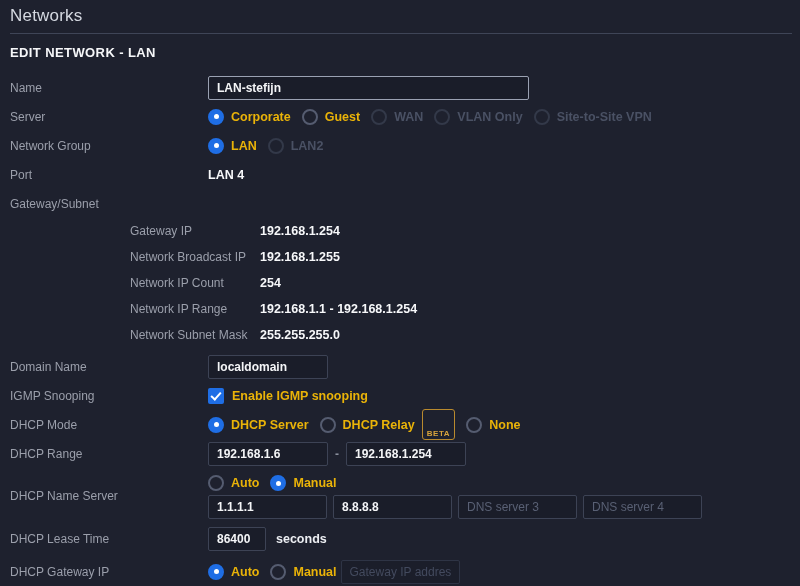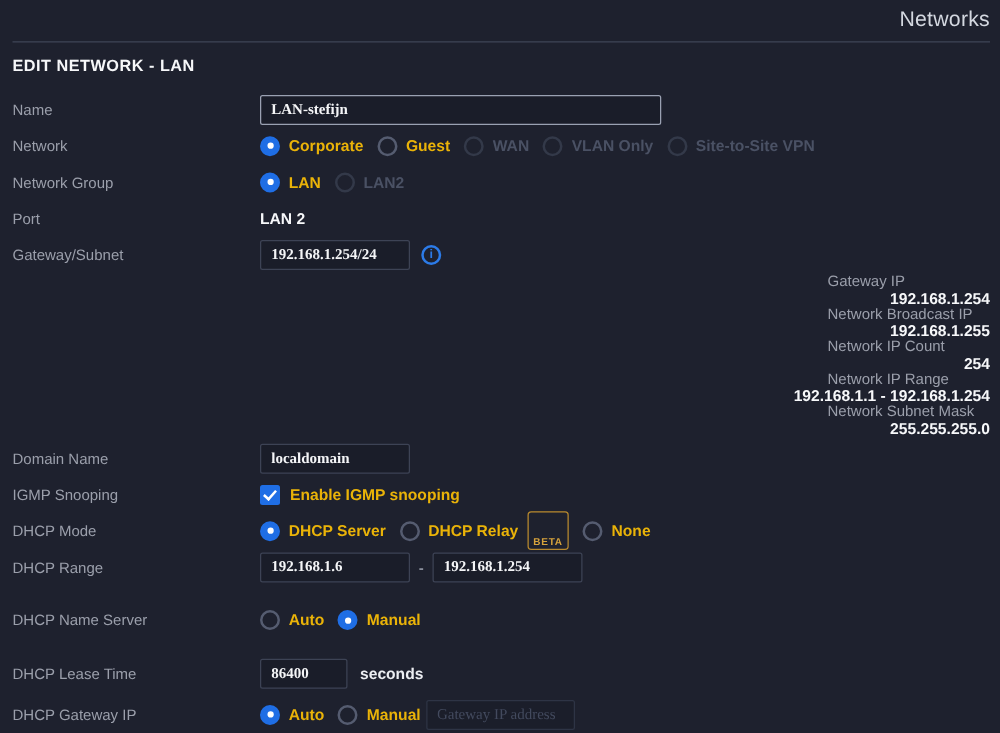--- a/index.html
+++ b/index.html
@@ -7,52 +7,51 @@
   body {
     background: #1e212e;
     font-family: "Liberation Sans", "DejaVu Sans", sans-serif;
     color: #f4f5f7;
   }
   .page { padding: 6px 8px 0 10px; }
 
   .page-title {
     font-size: 17px; font-weight: 400; color: #d4d8e0; line-height: 20px;
     letter-spacing: 0.2px;
-    text-align: right;
   }
   .divider { border: none; border-top: 1px solid #3f4557; margin-top: 7px; }
   .section-title {
     margin-top: 11px; font-size: 13px; font-weight: 700; color: #f6f7f9;
     letter-spacing: 0.4px; line-height: 16px;
   }
 
   .form { margin-top: 12px; }
   .row { display: flex; align-items: center; height: 29px; }
   .row.mt4 { margin-top: 4px; }
   .label-col {
     width: 198px; flex-shrink: 0;
     font-size: 12px; color: #9b9fab; font-weight: 400;
   }
   .content-col { display: flex; align-items: center; }
 
   
   .tinput {
     height: 24px; background: #1a1d29; border: 1px solid #3d4355;
     border-radius: 2px; color: #f4f5f7; font-size: 12px; font-weight: 600;
-    padding: 0 8px; font-family: Liberation Serif, serif;
+    padding: 0 8px; font-family: Liberation Sans, sans-serif;
     outline: none;
   }
   .tinput::placeholder { color: #596074; font-weight: 400; }
   .tinput.focused { border-color: #9aa1b2; }
   .tinput.disabled { border-color: #2e3445; background: #1b1e2a; }
   .tinput.disabled::placeholder { color: #434a5e; }
   .w-name { width: 321px; }
   .w-ip { width: 120px; }
   .w-dns { width: 119px; }
-  .w-lease { width: 70px; }
+  .w-lease { width: 58px; }
 
   
   .opt { display: flex; align-items: center; margin-right: 11px; cursor: pointer; }
   .radio {
     width: 16px; height: 16px; border-radius: 50%;
     border: 2px solid #555c70; margin-right: 7px; flex-shrink: 0;
     position: relative; background: transparent;
   }
   .opt.checked .radio { background: #1f6ee5; border-color: #1f6ee5; }
   .opt.checked .radio::after {
@@ -85,21 +84,21 @@
   }
 
   
   .beta {
     border: 1px solid #b98a2e; color: #d7a33c; border-radius: 3px;
     font-size: 8px; font-weight: 700; letter-spacing: 0.6px;
     padding: 20px 4px 1px; margin-left: 7px; line-height: 1;
   }
 
   
-  .sub-row { display: flex; align-items: flex-end; height: 26px; margin-left: 120px; flex-direction: column; }
+  .sub-row { display: flex; align-items: center; height: 26px; margin-left: 120px; }
   .sub-label { width: 130px; flex-shrink: 0; font-size: 12px; color: #9b9fab; }
   .sub-value { font-size: 12.5px; font-weight: 700; color: #f7f8fa; }
 
   .static-value { font-size: 12.5px; font-weight: 700; color: #f7f8fa; }
   .dash { color: #8a8f9c; margin: 0 7px; font-size: 12px; font-weight: 600; }
   .suffix { margin-left: 10px; font-size: 12.5px; font-weight: 600; color: #eceef2; }
   .gap6 { margin-right: 6px; }
 
   .ns-block { display: flex; flex-direction: column; justify-content: center; }
   .ns-line1 { display: flex; align-items: center; height: 22px; }
@@ -117,21 +116,21 @@
   <div class="form">
 
     <div class="row">
       <div class="label-col">Name</div>
       <div class="content-col">
         <input class="tinput w-name focused" type="text" value="LAN-stefijn" style="">
       </div>
     </div>
 
     <div class="row">
-      <div class="label-col">Network</div>
+      <div class="label-col">Server</div>
       <div class="content-col">
         <div class="opt checked">
           <span class="radio"></span>
           <span class="opt-label">Corporate</span>
         </div>
         <div class="opt">
           <span class="radio"></span>
           <span class="opt-label">Guest</span>
         </div>
         <div class="opt disabled">
@@ -160,30 +159,26 @@
         <div class="opt disabled">
           <span class="radio"></span>
           <span class="opt-label">LAN2</span>
         </div>
       </div>
     </div>
 
     <div class="row">
       <div class="label-col">Port</div>
       <div class="content-col">
-        <span class="static-value">LAN 2</span>
+        <span class="static-value">LAN 4</span>
       </div>
     </div>
 
     <div class="row">
       <div class="label-col">Gateway/Subnet</div>
-      <div class="content-col">
-        <input class="tinput w-ip" type="text" value="192.168.1.254/24" style="">
-        <span class="info-icon">i</span>
-      </div>
     </div>
 
     <div>
       <div class="sub-row">
         <div class="sub-label">Gateway IP</div>
         <div class="sub-value">192.168.1.254</div>
       </div>
       <div class="sub-row">
         <div class="sub-label">Network Broadcast IP</div>
         <div class="sub-value">192.168.1.255</div>
@@ -251,20 +246,26 @@
         <div class="ns-line1">
           <div class="opt">
             <span class="radio"></span>
             <span class="opt-label">Auto</span>
           </div>
           <div class="opt checked">
             <span class="radio"></span>
             <span class="opt-label">Manual</span>
           </div>
         </div>
+        <div class="ns-line2">
+          <input class="tinput w-dns gap6" type="text" value="1.1.1.1" style="">
+          <input class="tinput w-dns gap6" type="text" value="8.8.8.8" style="">
+          <input class="tinput w-dns gap6" type="text" placeholder="DNS server 3" style="">
+          <input class="tinput w-dns" type="text" placeholder="DNS server 4" style="">
+        </div>
       </div>
     </div>
 
     <div class="row mt4">
       <div class="label-col">DHCP Lease Time</div>
       <div class="content-col">
         <input class="tinput w-lease" type="text" value="86400" style="">
         <span class="suffix">seconds</span>
       </div>
     </div>

